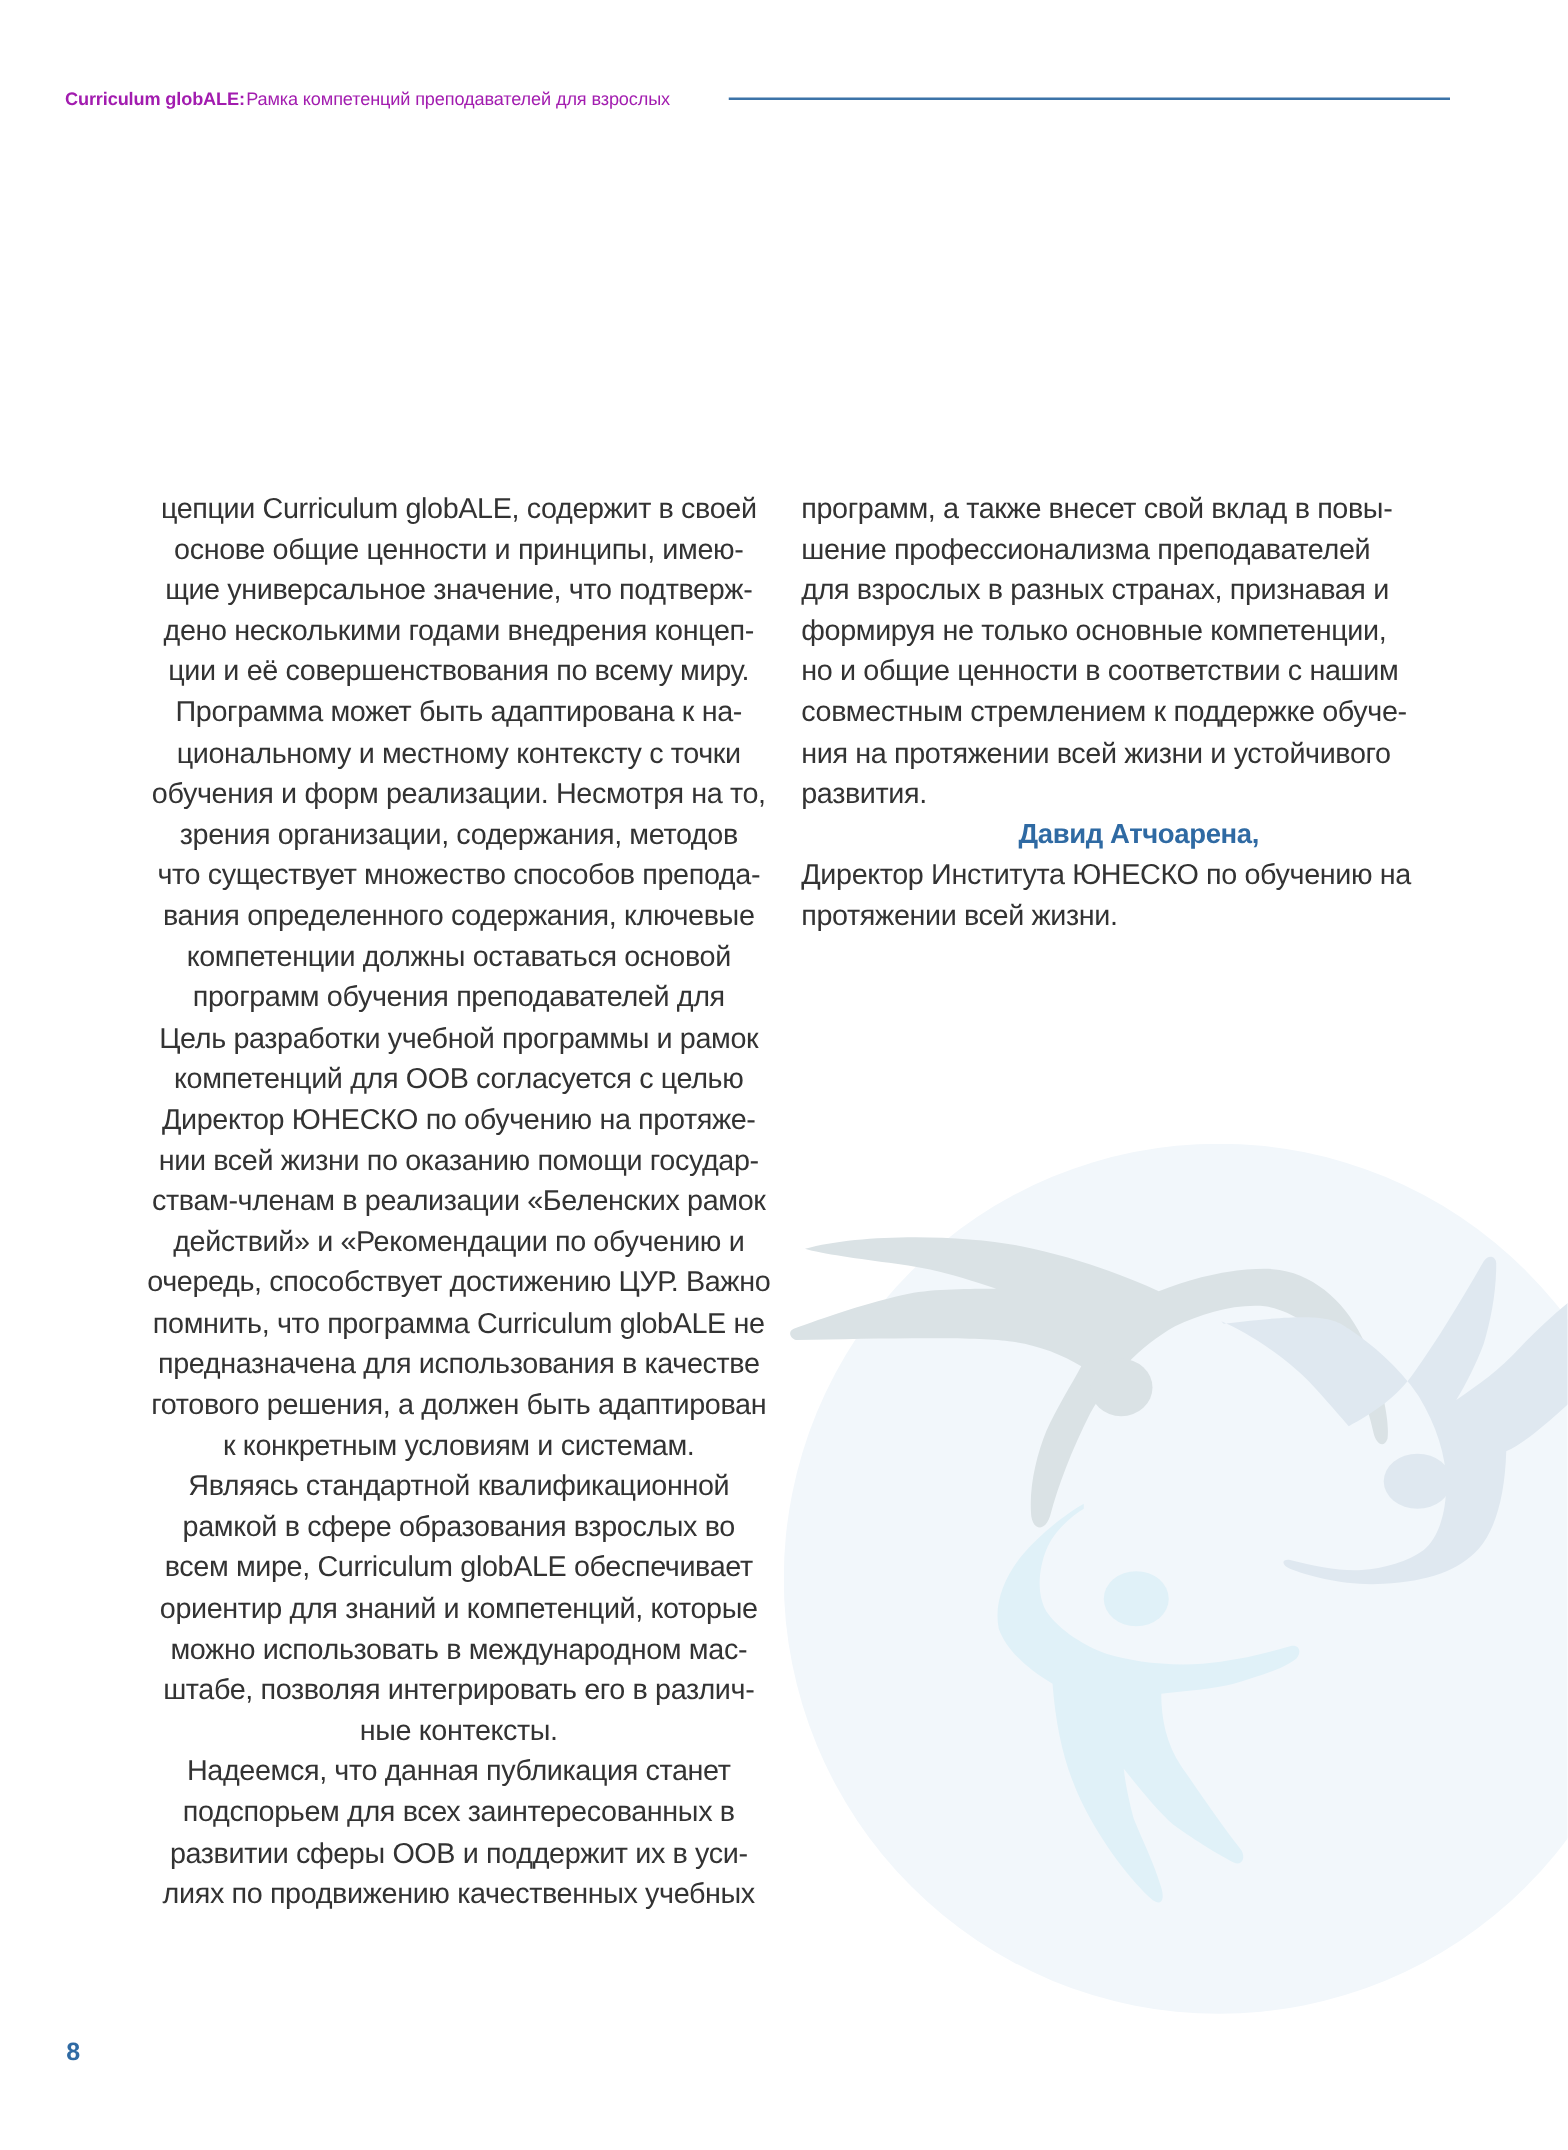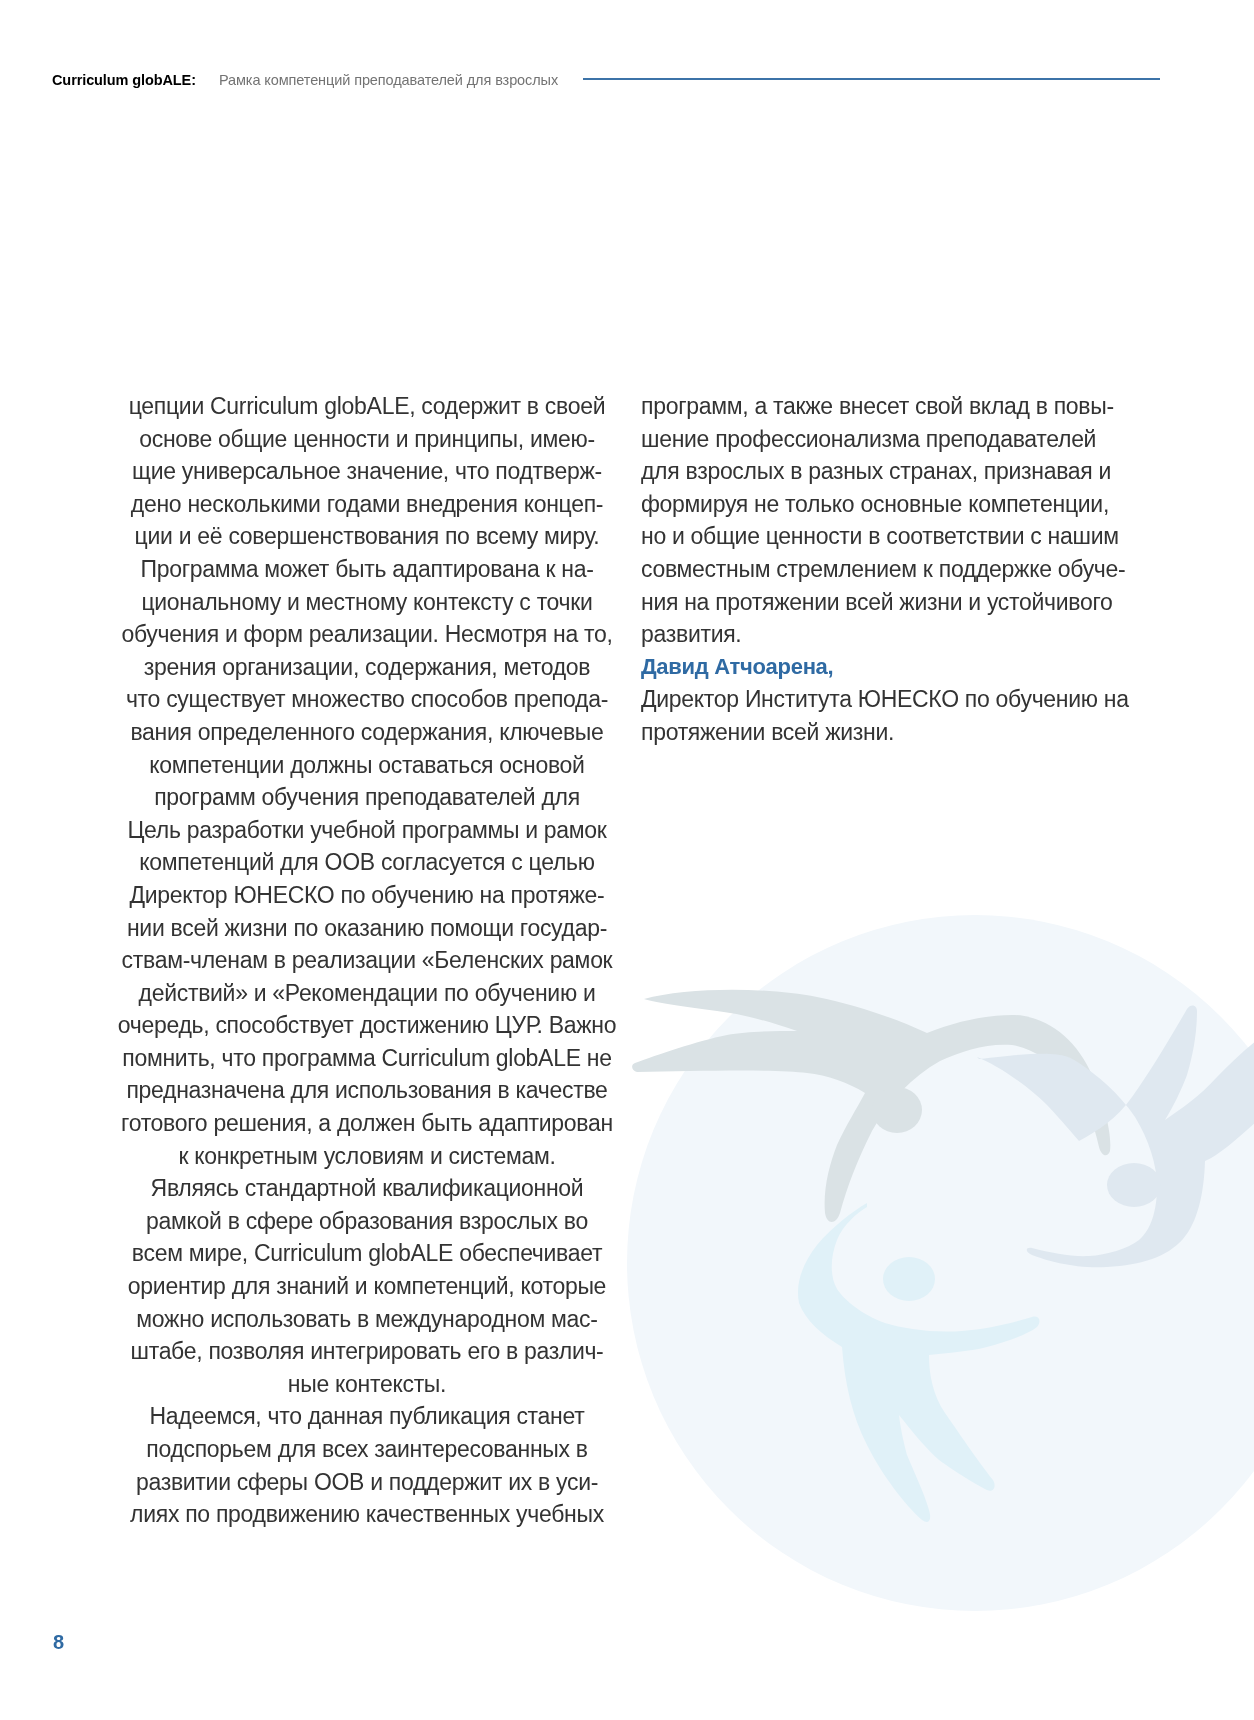--- a/index.html
+++ b/index.html
@@ -6,41 +6,41 @@
     body {
       width: 1254px; height: 1720px; position: relative; overflow: hidden;
       background: #ffffff;
       font-family: "Liberation Sans", "DejaVu Sans", sans-serif;
     }
     .header {
       position: absolute; left: 52px; top: 70px; height: 20px;
       display: flex; align-items: center; white-space: nowrap;
       font-size: 14.5px; letter-spacing: -0.1px;
     }
-    .header .brand { color: #000000; font-weight: bold; }
-    .header .subtitle { color: #737373; margin-left: 23px; }
+    .header .brand { color: #a21caf; font-weight: bold; }
+    .header .subtitle { color: #a21caf; margin-left: 1px; }
     .header-rule {
       position: absolute; left: 583px; top: 78px; width: 577px; height: 2px;
       background: #3c73a8;
     }
     .bg-logo {
       position: absolute; left: 627px; top: 915px; width: 696px; height: 697px;
       z-index: 0;
     }
     .col {
       position: absolute; top: 390px; width: 540px; z-index: 1;
       font-size: 23px; line-height: 32.6px; color: #333333;
       letter-spacing: -0.3px;
     }
     .col p { margin: 0; }
     .col .line { display: block; white-space: nowrap; }
     .col-left { left: 97px; text-align: center; }
     .col-right { left: 641px; }
     .signature-name {
-      color: #2f6aa3; font-weight: bold; margin-top: 32px; font-size: 22px;
+      color: #2f6aa3; font-weight: bold; margin-top: 32px; font-size: 22px; text-align: center;
     }
     .signature-title { margin-top: 32px; }
     .page-number {
       position: absolute; left: 53px; top: 1631px;
       color: #2f6aa3; font-weight: bold; font-size: 20px;
     }
   </style>
 </head>
 <body>
 

